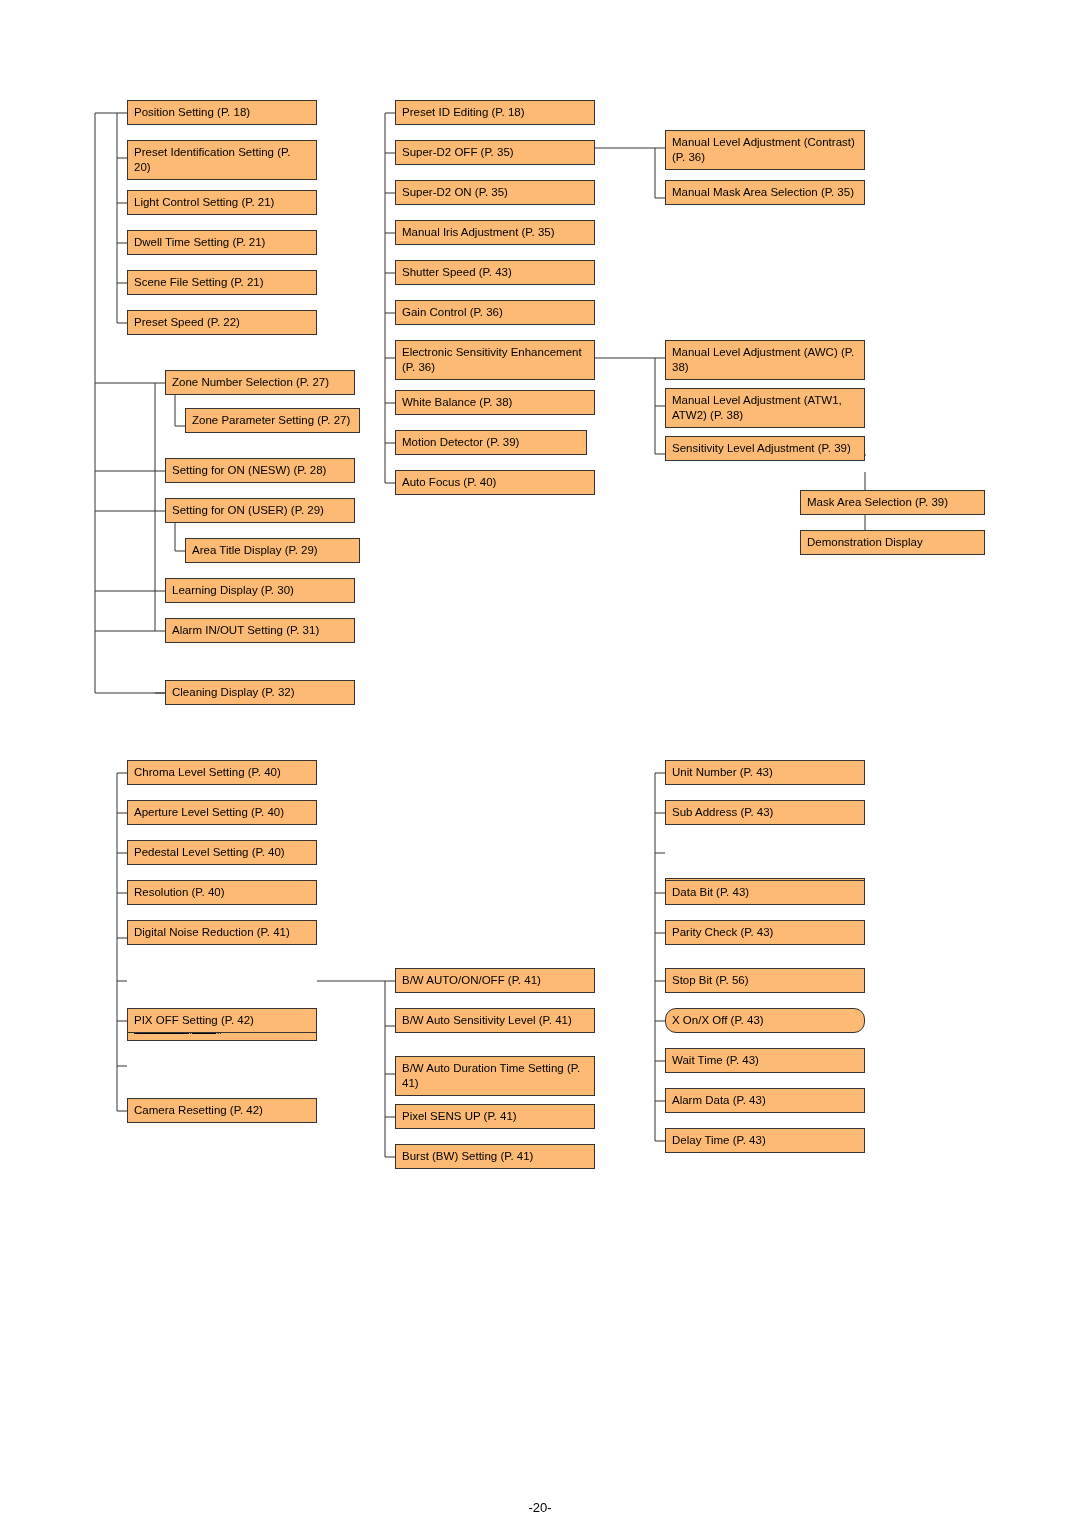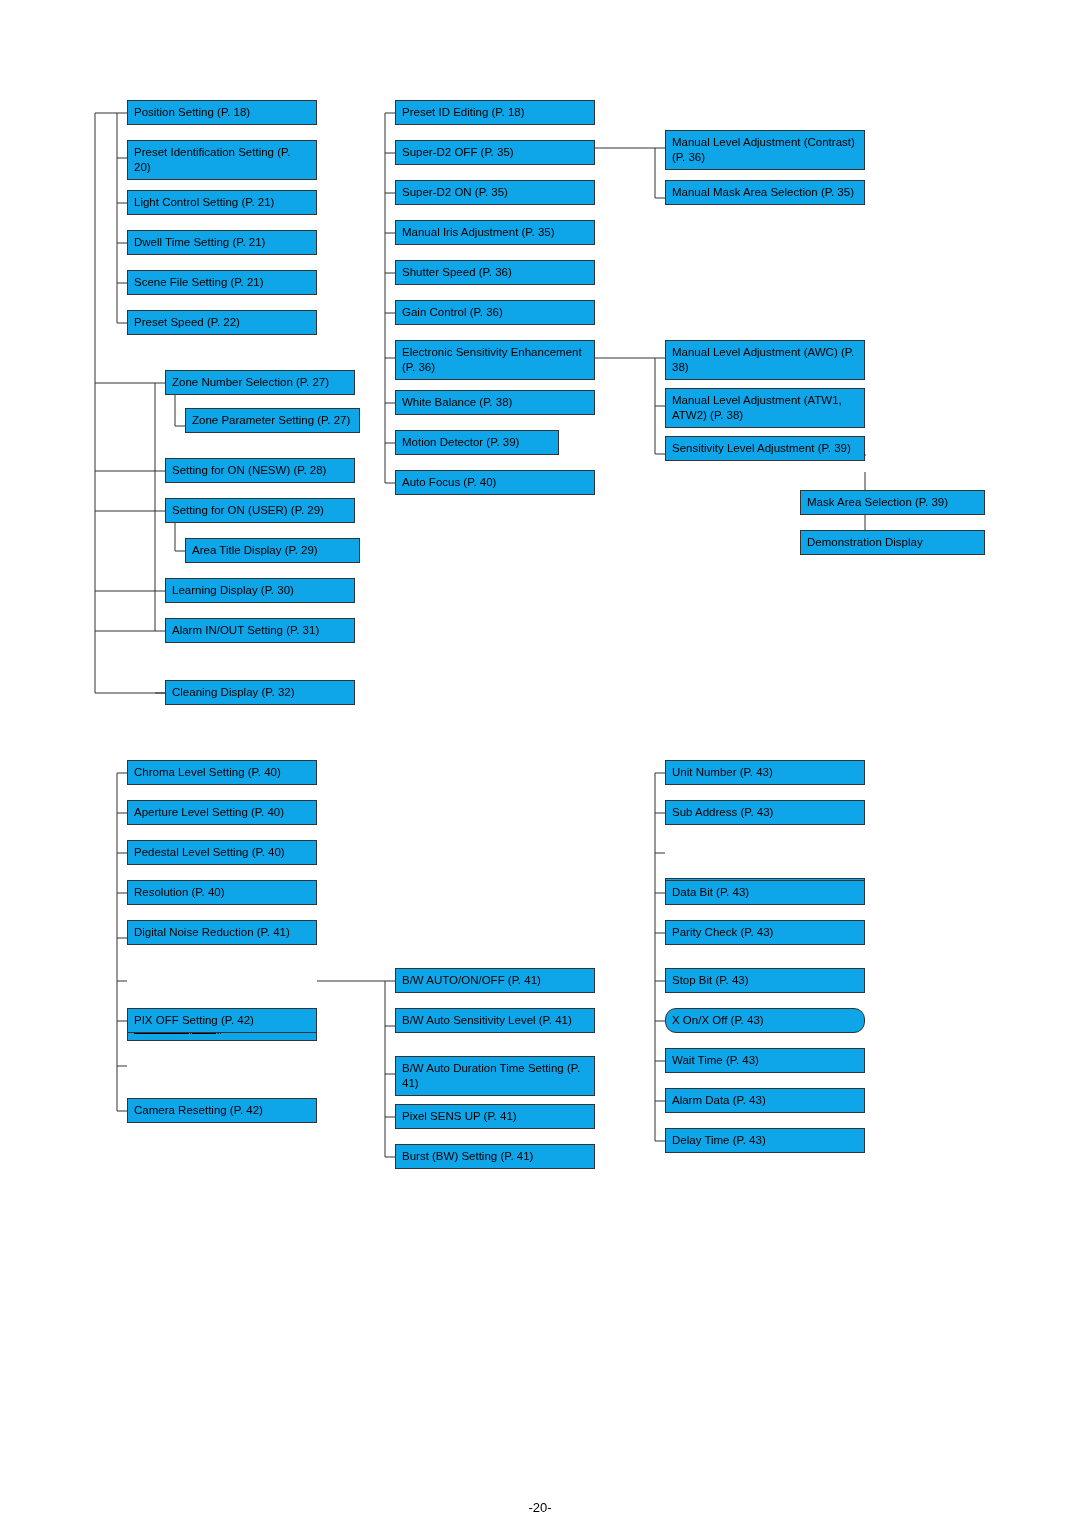--- a/index.html
+++ b/index.html
@@ -20,21 +20,21 @@
       padding: 40px 20px;
     }
     .diagram {
       position: relative;
       width: 1040px;
       height: 1440px;
     }
     .box {
       position: absolute;
       border: 1px solid #333;
-      background: #0ea5e9;
+      background: #fdba74;
       padding: 4px 6px;
       font-size: 11.5px;
       line-height: 1.3;
     }
     
     svg.lines {
       position: absolute;
       top: 0; left: 0;
       width: 100%;
       height: 100%;
@@ -189,36 +189,36 @@
 
     <div class="box" style="left:375px;top:140px;width:200px;">
       <span>Super-D2 ON (P. 35)</span>
     </div>
 
     <div class="box" style="left:375px;top:180px;width:200px;">
       <span>Manual Iris Adjustment (P. 35)</span>
     </div>
 
     <div class="box" style="left:375px;top:220px;width:200px;">
-      <span>Shutter Speed (P. 36)</span>
+      <span>Shutter Speed (P. 43)</span>
     </div>
 
     <div class="box" style="left:375px;top:260px;width:200px;">
       <span>Gain Control (P. 36)</span>
     </div>
 
     <div class="box" style="left:375px;top:300px;width:200px;">
       <span>Electronic Sensitivity Enhancement (P. 36)</span>
     </div>
 
     <div class="box" style="left:375px;top:350px;width:200px;">
       <span>White Balance (P. 38)</span>
     </div>
 
-    <div class="box" style="left:375px;top:390px;width:164px;">
+    <div class="box" style="left:375px;top:390px;width:192px;">
       <span>Motion Detector (P. 39)</span>
     </div>
 
     <div class="box" style="left:375px;top:430px;width:200px;">
       <span>Auto Focus (P. 40)</span>
     </div>
 
     <div class="box" style="left:645px;top:90px;width:200px;">
       <span>Manual Level Adjustment (Contrast) (P. 36)</span>
     </div>
@@ -346,21 +346,21 @@
 
     <div class="box" style="left:645px;top:840px;width:200px;">
       <span>Data Bit (P. 43)</span>
     </div>
 
     <div class="box" style="left:645px;top:880px;width:200px;">
       <span>Parity Check (P. 43)</span>
     </div>
 
     <div class="box" style="left:645px;top:928px;width:200px;">
-      <span>Stop Bit (P. 43)</span>
+      <span>Stop Bit (P. 56)</span>
     </div>
 
     <div class="box" style="left:645px;top:968px;width:200px;border-radius:11px;">
       <span>X On/X Off (P. 43)</span>
     </div>
 
     <div class="box" style="left:645px;top:1008px;width:200px;">
       <span>Wait Time (P. 43)</span>
     </div>
 

